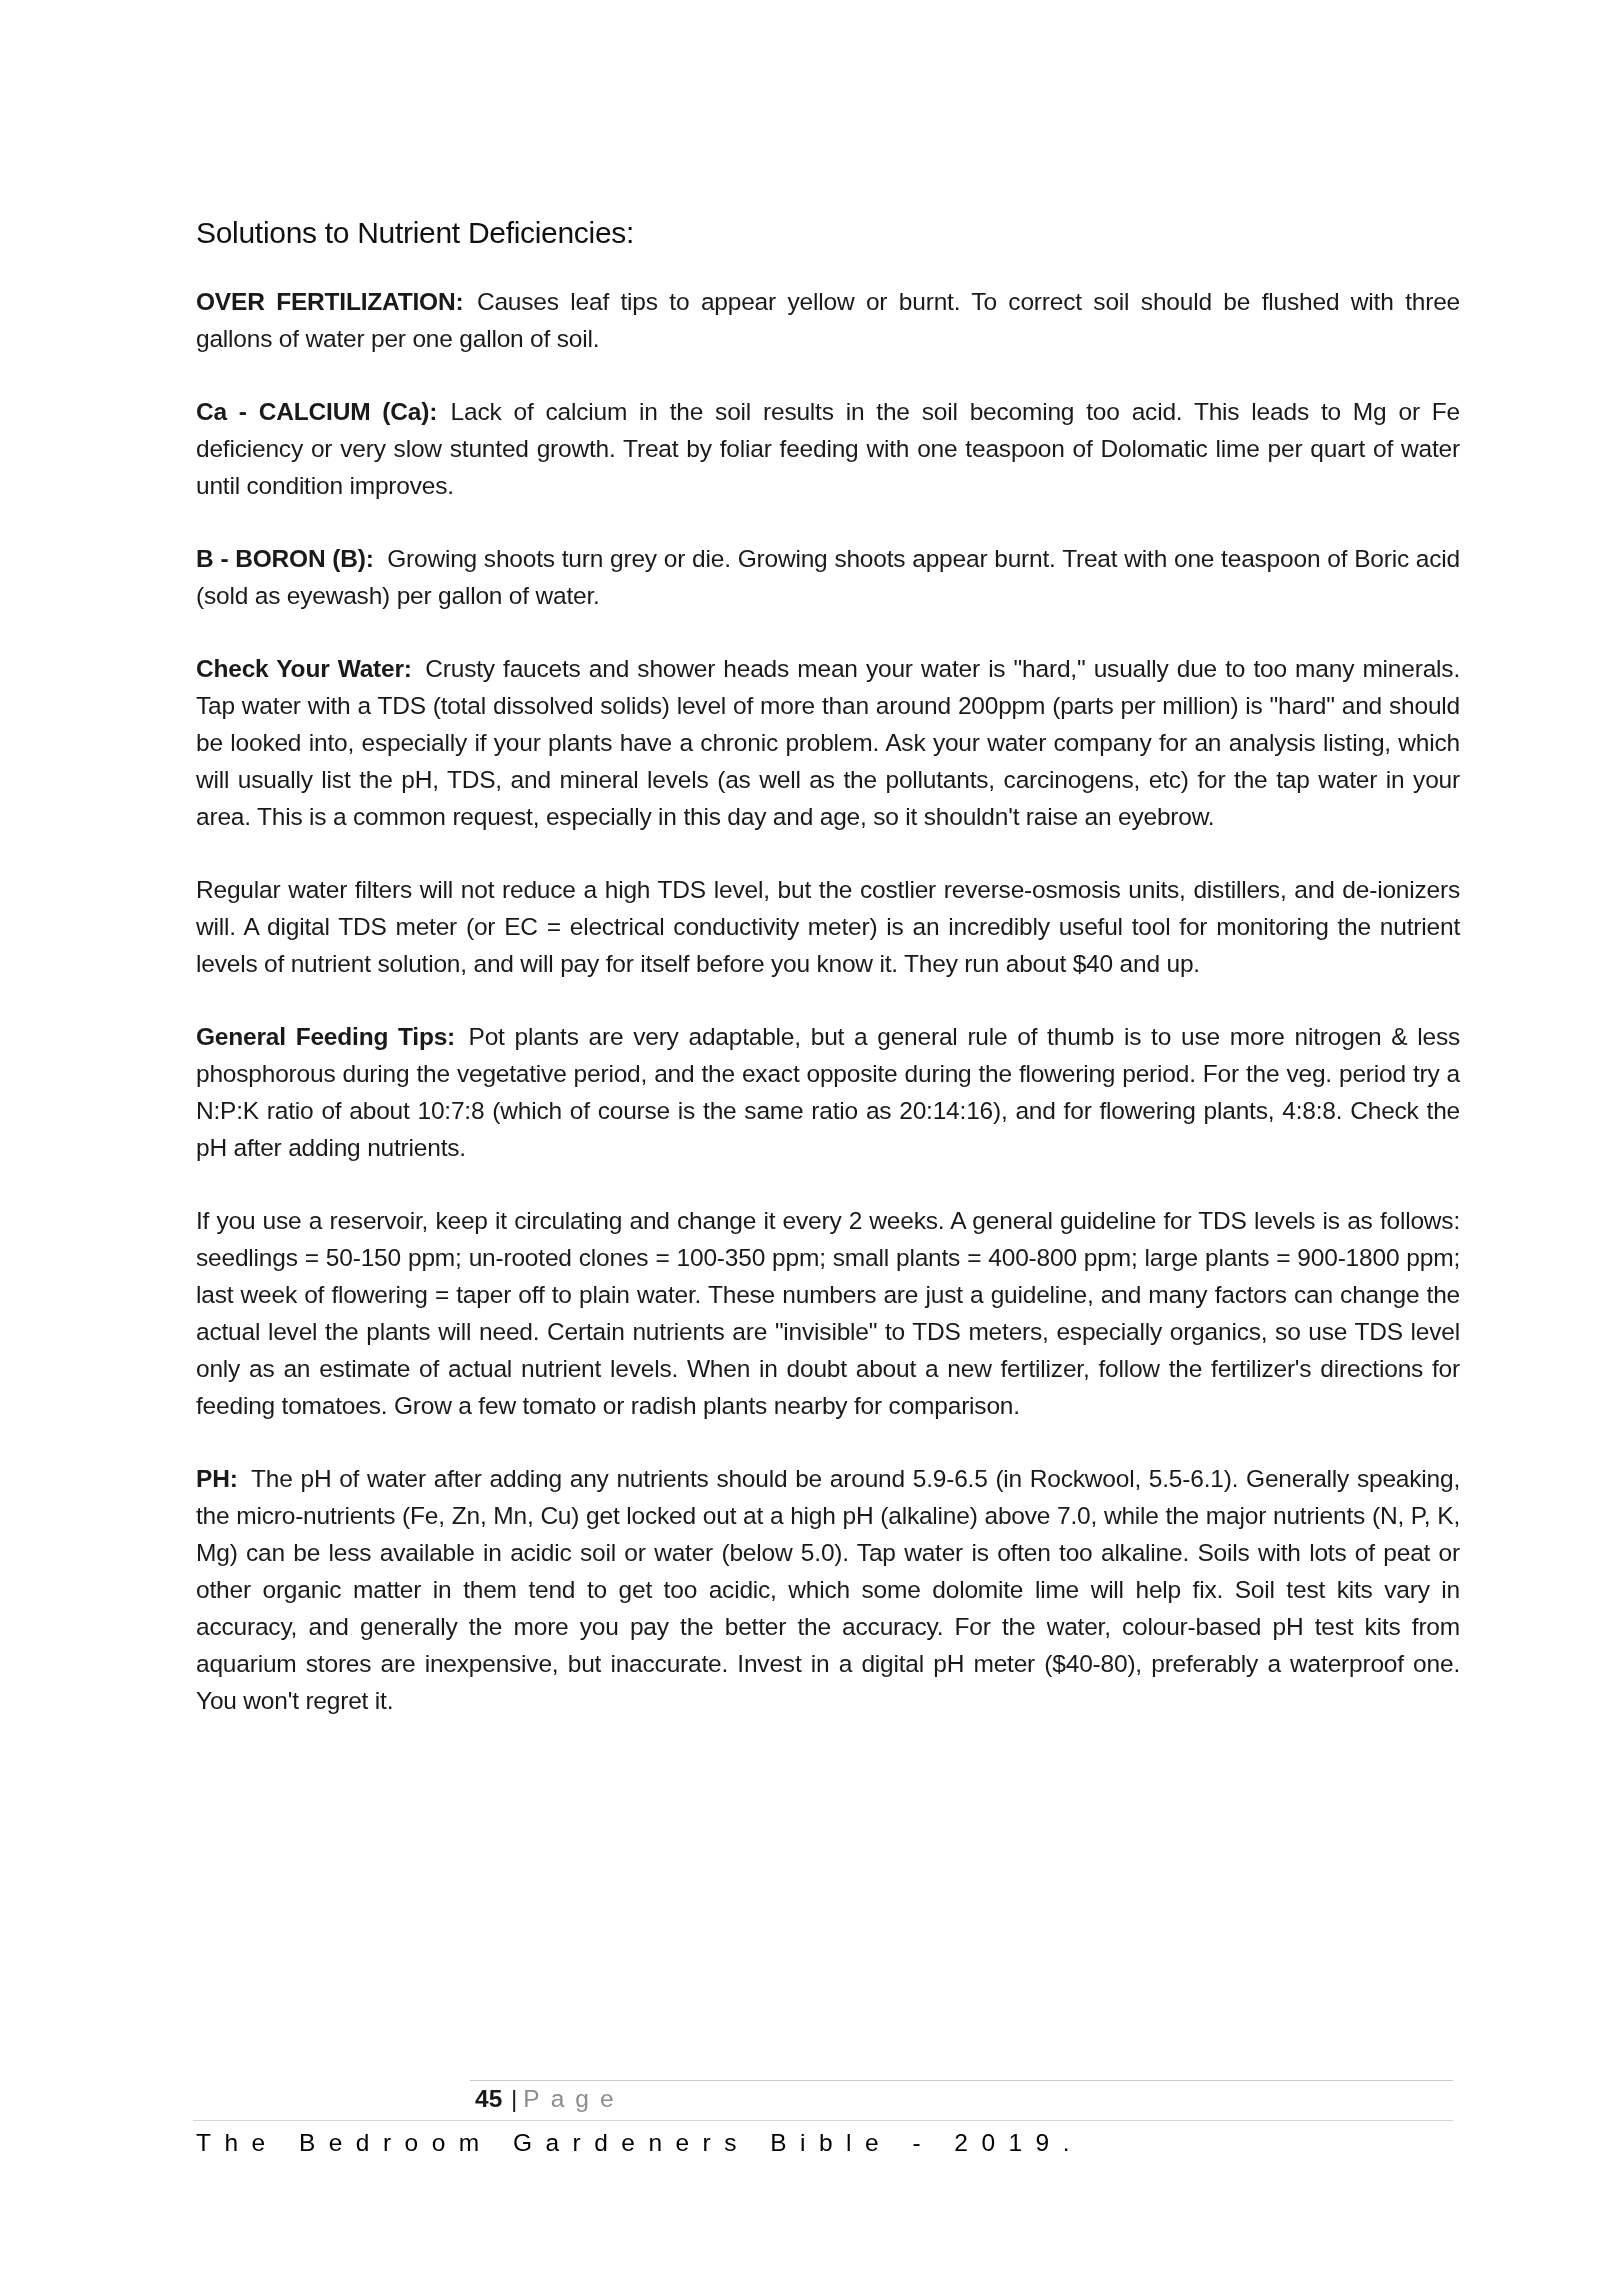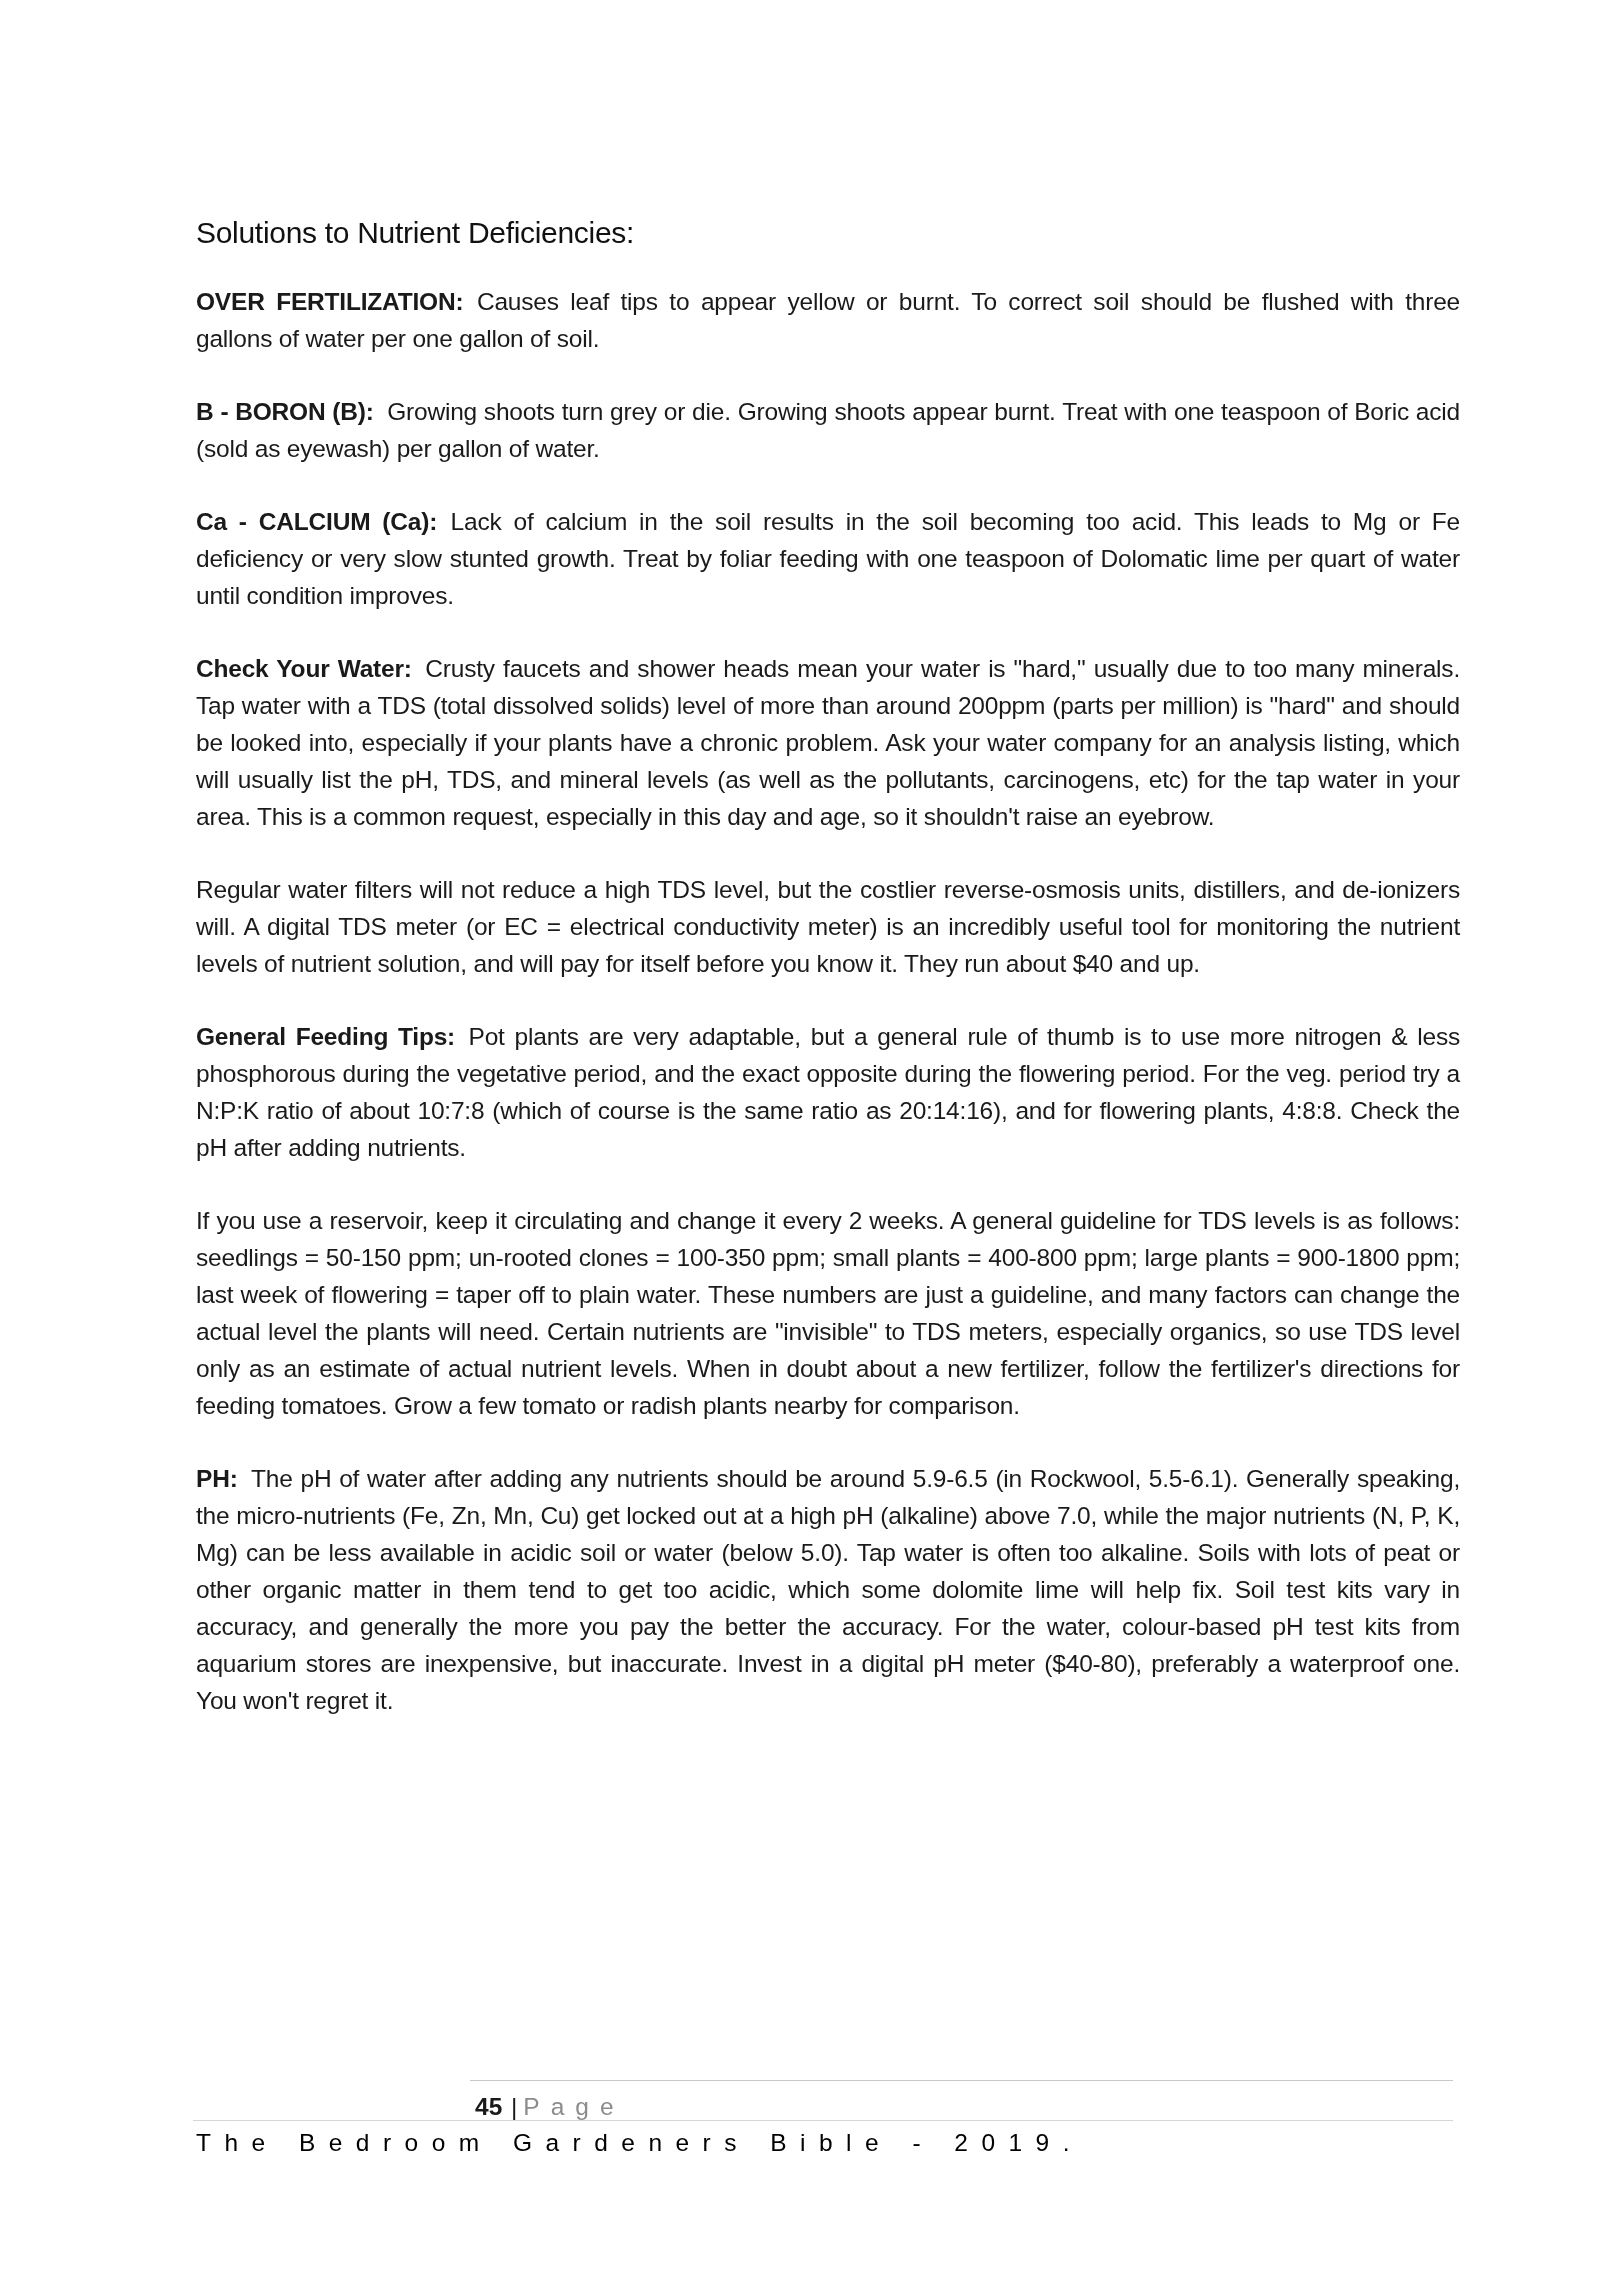--- a/index.html
+++ b/index.html
@@ -45,21 +45,20 @@
     top: 2080px;
     width: 983px;
     border-top: 1px solid #c9c9c9;
   }
   .pagenum {
     position: absolute;
     left: 475px;
     top: 2085px;
     font-size: 24.5px;
     white-space: nowrap;
-    margin-top: 8px;
   }
   .pagenum .num { font-weight: 700; color: #1a1a1a; }
   .pagenum .sep { color: #1a1a1a; margin: 0 5.9px 0 8.8px; }
   .pagenum .pglabel { color: #8c8c8c; letter-spacing: 0.45em; }
   .footer-rule {
     position: absolute;
     left: 193px;
     top: 2120px;
     width: 1260px;
     border-top: 1px solid #d6d6d6;
@@ -77,23 +76,23 @@
 </head>
 <body>
 
 <div class="page">
 
   <main class="content">
     <h1 class="title">Solutions to Nutrient Deficiencies:</h1>
 
     <p class="para"><b class="lead">OVER FERTILIZATION:</b><span>Causes leaf tips to appear yellow or burnt. To correct soil should be flushed with three gallons of water per one gallon of soil.</span></p>
 
+    <p class="para"><b class="lead">Ca - CALCIUM (Ca):</b><span>Lack of calcium in the soil results in the soil becoming too acid. This leads to Mg or Fe deficiency or very slow stunted growth. Treat by foliar feeding with one teaspoon of Dolomatic lime per quart of water until condition improves.</span></p>
+
     <p class="para"><b class="lead">B - BORON (B):</b><span>Growing shoots turn grey or die. Growing shoots appear burnt. Treat with one teaspoon of Boric acid (sold as eyewash) per gallon of water.</span></p>
-
-    <p class="para"><b class="lead">Ca - CALCIUM (Ca):</b><span>Lack of calcium in the soil results in the soil becoming too acid. This leads to Mg or Fe deficiency or very slow stunted growth. Treat by foliar feeding with one teaspoon of Dolomatic lime per quart of water until condition improves.</span></p>
 
     <p class="para"><b class="lead">Check Your Water:</b><span>Crusty faucets and shower heads mean your water is "hard," usually due to too many minerals. Tap water with a TDS (total dissolved solids) level of more than around 200ppm (parts per million) is "hard" and should be looked into, especially if your plants have a chronic problem. Ask your water company for an analysis listing, which will usually list the pH, TDS, and mineral levels (as well as the pollutants, carcinogens, etc) for the tap water in your area. This is a common request, especially in this day and age, so it shouldn't raise an eyebrow.</span></p>
 
     <p class="para"><span>Regular water filters will not reduce a high TDS level, but the costlier reverse-osmosis units, distillers, and de-ionizers will. A digital TDS meter (or EC = electrical conductivity meter) is an incredibly useful tool for monitoring the nutrient levels of nutrient solution, and will pay for itself before you know it. They run about $40 and up.</span></p>
 
     <p class="para"><b class="lead">General Feeding Tips:</b><span>Pot plants are very adaptable, but a general rule of thumb is to use more nitrogen &amp; less phosphorous during the vegetative period, and the exact opposite during the flowering period. For the veg. period try a N:P:K ratio of about 10:7:8 (which of course is the same ratio as 20:14:16), and for flowering plants, 4:8:8. Check the pH after adding nutrients.</span></p>
 
     <p class="para"><span>If you use a reservoir, keep it circulating and change it every 2 weeks. A general guideline for TDS levels is as follows: seedlings = 50-150 ppm; un-rooted clones = 100-350 ppm; small plants = 400-800 ppm; large plants = 900-1800 ppm; last week of flowering = taper off to plain water. These numbers are just a guideline, and many factors can change the actual level the plants will need. Certain nutrients are "invisible" to TDS meters, especially organics, so use TDS level only as an estimate of actual nutrient levels. When in doubt about a new fertilizer, follow the fertilizer's directions for feeding tomatoes. Grow a few tomato or radish plants nearby for comparison.</span></p>
 
     <p class="para"><b class="lead">PH:</b><span>The pH of water after adding any nutrients should be around 5.9-6.5 (in Rockwool, 5.5-6.1). Generally speaking, the micro-nutrients (Fe, Zn, Mn, Cu) get locked out at a high pH (alkaline) above 7.0, while the major nutrients (N, P, K, Mg) can be less available in acidic soil or water (below 5.0). Tap water is often too alkaline. Soils with lots of peat or other organic matter in them tend to get too acidic, which some dolomite lime will help fix. Soil test kits vary in accuracy, and generally the more you pay the better the accuracy. For the water, colour-based pH test kits from aquarium stores are inexpensive, but inaccurate. Invest in a digital pH meter ($40-80), preferably a waterproof one. You won't regret it.</span></p>

